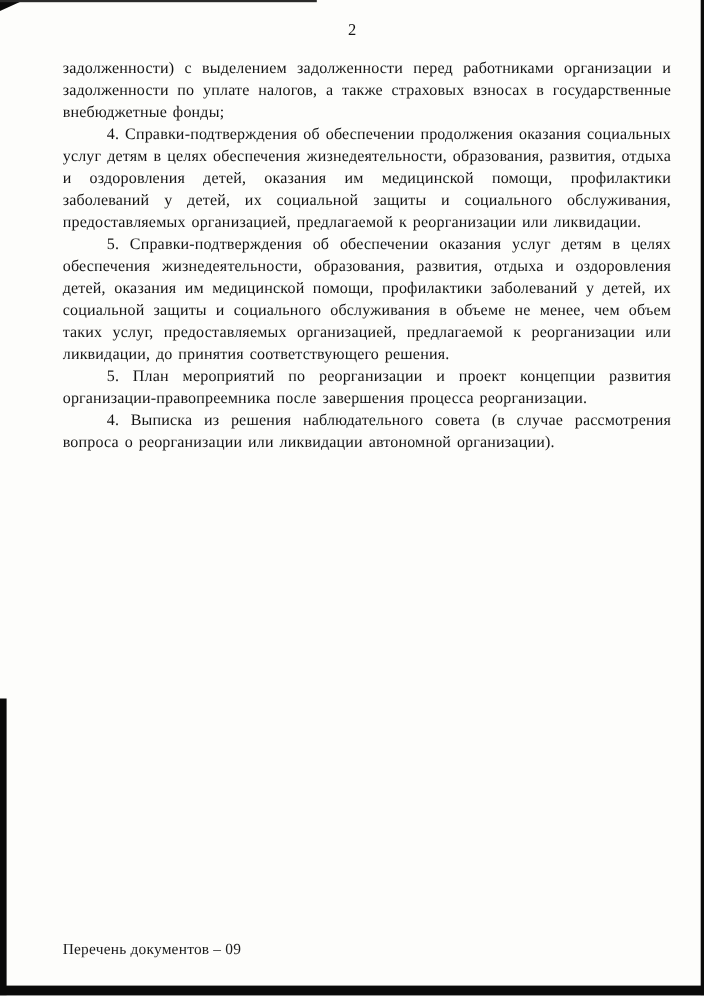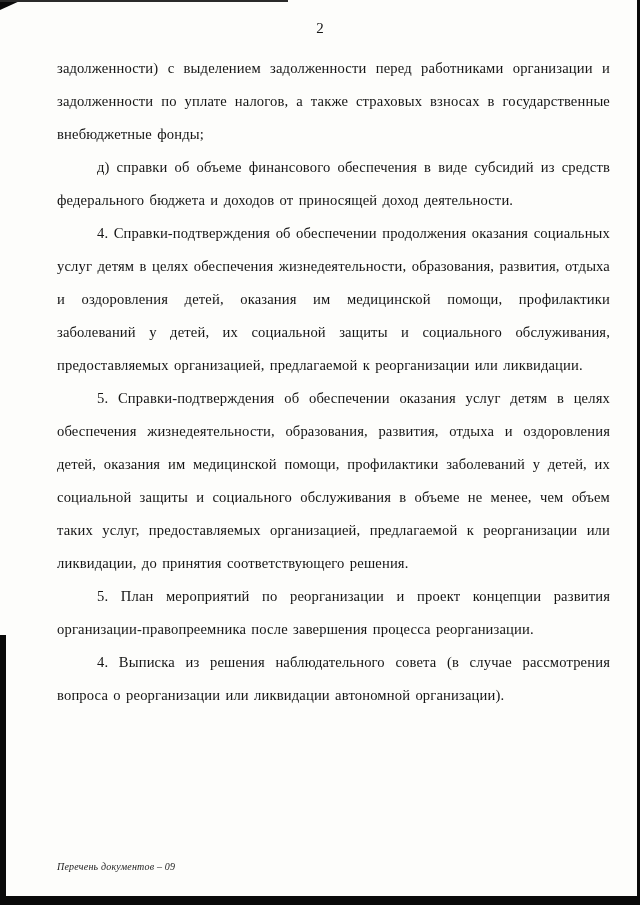--- a/index.html
+++ b/index.html
@@ -29,35 +29,34 @@
   .content {
     position: absolute;
     top: 52px;
     left: 57px;
     right: 30px;
   }
   .content p {
     margin: 0;
     text-align: justify;
     font-size: 14.6px;
-    line-height: 33px;
+    line-height: 20px;
     letter-spacing: 0.15px;
     word-spacing: 1.5px;
   }
   .content p.indent {
     text-indent: 40px;
   }
   .footer-note {
     position: absolute;
     left: 57px;
     bottom: 33px;
-    font-size: 10px;
+    font-size: 14px;
     letter-spacing: 0.2px;
     color: #1c1c1c;
-    font-style: italic;
   }
   
   .edge-right {
     position: absolute;
     top: 0;
     right: 0;
     width: 3px;
     height: 100%;
     background: #0a0a0a;
   }
@@ -100,21 +99,20 @@
 
 <div class="page">
 
   <div class="corner-top-left"></div>
   <div class="edge-top"></div>
 
   <div class="page-number">2</div>
 
   <div class="content">
     <p>задолженности) с выделением задолженности перед работниками организации и задолженности по уплате налогов, а также страховых взносах в государственные внебюджетные фонды;</p>
-    <p class="indent">д) справки об объеме финансового обеспечения в виде субсидий из средств федерального бюджета и доходов от приносящей доход деятельности.</p>
     <p class="indent">4. Справки-подтверждения об обеспечении продолжения оказания социальных услуг детям в целях обеспечения жизнедеятельности, образования, развития, отдыха и оздоровления детей, оказания им медицинской помощи, профилактики заболеваний у детей, их социальной защиты и социального обслуживания, предоставляемых организацией, предлагаемой к реорганизации или ликвидации.</p>
     <p class="indent">5. Справки-подтверждения об обеспечении оказания услуг детям в целях обеспечения жизнедеятельности, образования, развития, отдыха и оздоровления детей, оказания им медицинской помощи, профилактики заболеваний у детей, их социальной защиты и социального обслуживания в объеме не менее, чем объем таких услуг, предоставляемых организацией, предлагаемой к реорганизации или ликвидации, до принятия соответствующего решения.</p>
     <p class="indent">5. План мероприятий по реорганизации и проект концепции развития организации-правопреемника после завершения процесса реорганизации.</p>
     <p class="indent">4. Выписка из решения наблюдательного совета (в случае рассмотрения вопроса о реорганизации или ликвидации автономной организации).</p>
   </div>
 
   <div class="footer-note">Перечень документов – 09</div>
 
   <div class="edge-left-lower"></div>
   <div class="edge-right"></div>

